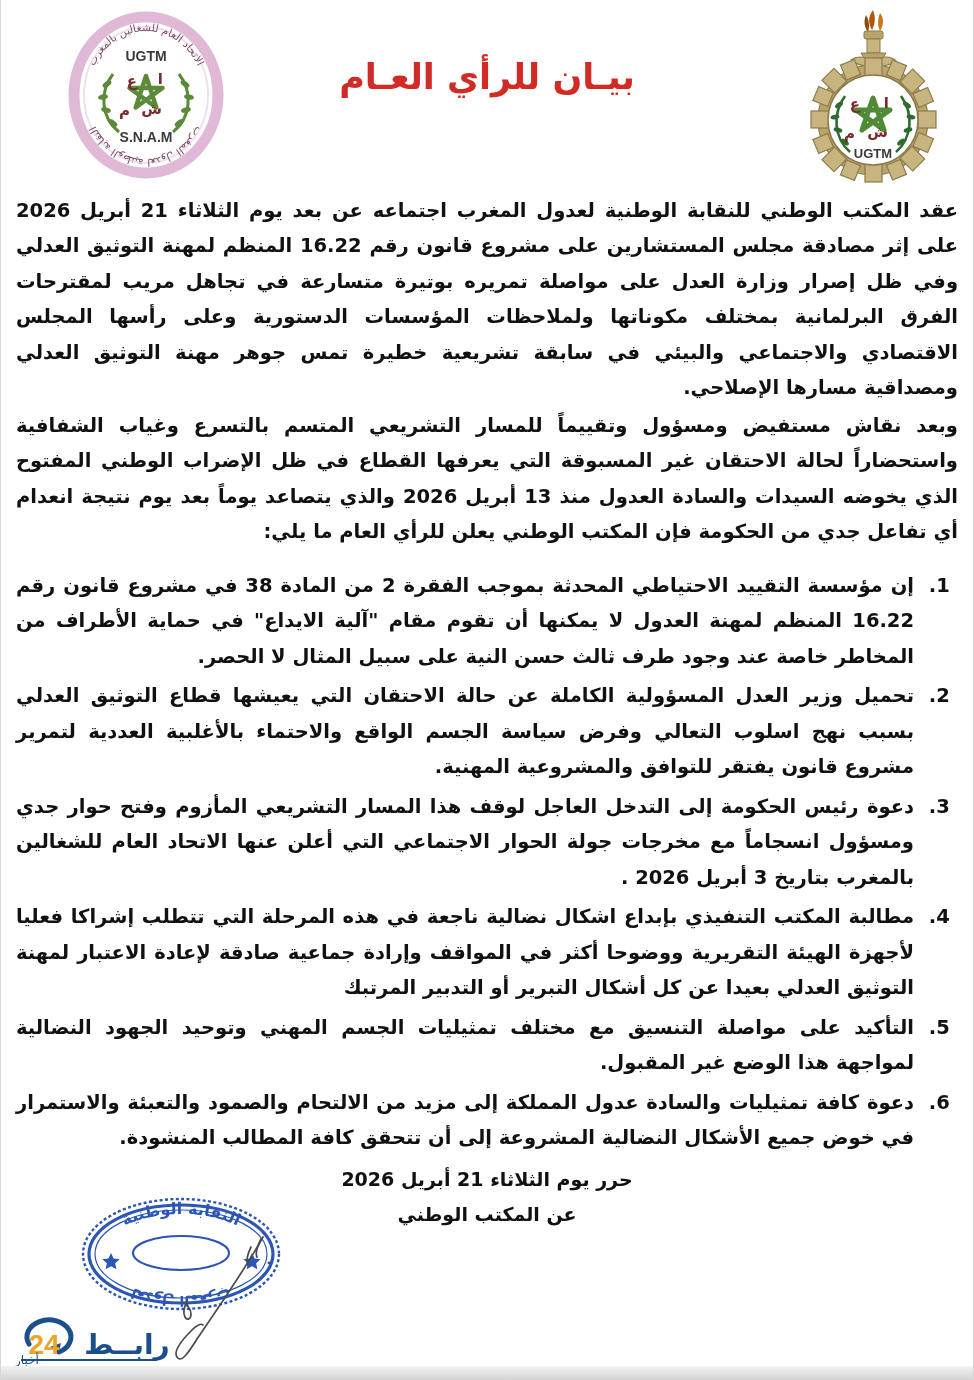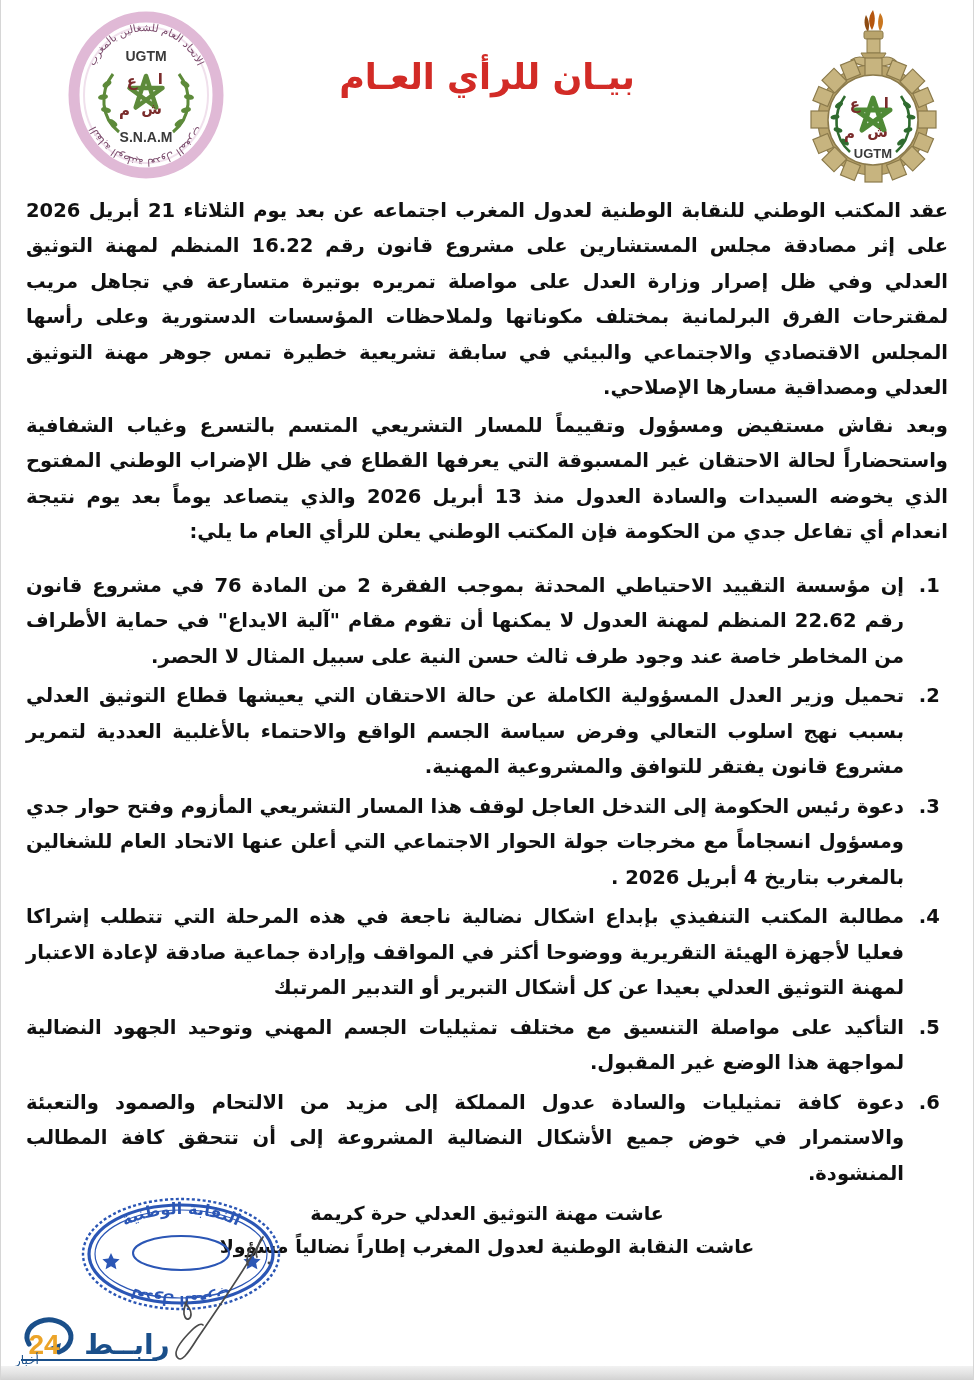--- a/index.html
+++ b/index.html
@@ -55,21 +55,21 @@
     font-size: 35px;
     font-weight: bold;
     letter-spacing: 0.5px;
     line-height: 1.2;
     direction: rtl;
   }
 
   
   .body-wrap {
     position: relative;
-    padding: 0 25px;
+    padding: 0 15px;
     direction: rtl;
     text-align: justify;
     color: #111111;
   }
   p.para {
     margin: 0 0 2px 0;
     font-size: 19.5px;
     font-weight: bold;
     line-height: 1.82;
     text-align: justify;
@@ -254,33 +254,33 @@
     </div>
   </div>
 
   <div class="body-wrap">
 
     <p class="para first">عقد المكتب الوطني للنقابة الوطنية لعدول المغرب اجتماعه عن بعد يوم الثلاثاء 21 أبريل 2026 على إثر مصادقة مجلس المستشارين على مشروع قانون رقم 16.22 المنظم لمهنة التوثيق العدلي وفي ظل إصرار وزارة العدل على مواصلة تمريره بوتيرة متسارعة في تجاهل مريب لمقترحات الفرق البرلمانية بمختلف مكوناتها ولملاحظات المؤسسات الدستورية وعلى رأسها المجلس الاقتصادي والاجتماعي والبيئي في سابقة تشريعية خطيرة تمس جوهر مهنة التوثيق العدلي ومصداقية مسارها الإصلاحي.</p>
 
     <p class="para">وبعد نقاش مستفيض ومسؤول وتقييماً للمسار التشريعي المتسم بالتسرع وغياب الشفافية واستحضاراً لحالة الاحتقان غير المسبوقة التي يعرفها القطاع في ظل الإضراب الوطني المفتوح الذي يخوضه السيدات والسادة العدول منذ 13 أبريل 2026 والذي يتصاعد يوماً بعد يوم نتيجة انعدام أي تفاعل جدي من الحكومة فإن المكتب الوطني يعلن للرأي العام ما يلي:</p>
 
     <ol class="claims">
-      <li>إن مؤسسة التقييد الاحتياطي المحدثة بموجب الفقرة 2 من المادة 76 في مشروع قانون رقم 22.62 المنظم لمهنة العدول لا يمكنها أن تقوم مقام "آلية الايداع" في حماية الأطراف من المخاطر خاصة عند وجود طرف ثالث حسن النية على سبيل المثال لا الحصر.</li>
+      <li>إن مؤسسة التقييد الاحتياطي المحدثة بموجب الفقرة 2 من المادة 38 في مشروع قانون رقم 16.22 المنظم لمهنة العدول لا يمكنها أن تقوم مقام "آلية الايداع" في حماية الأطراف من المخاطر خاصة عند وجود طرف ثالث حسن النية على سبيل المثال لا الحصر.</li>
       <li>تحميل وزير العدل المسؤولية الكاملة عن حالة الاحتقان التي يعيشها قطاع التوثيق العدلي بسبب نهج اسلوب التعالي وفرض سياسة الجسم الواقع والاحتماء بالأغلبية العددية لتمرير مشروع قانون يفتقر للتوافق والمشروعية المهنية.</li>
-      <li>دعوة رئيس الحكومة إلى التدخل العاجل لوقف هذا المسار التشريعي المأزوم وفتح حوار جدي ومسؤول انسجاماً مع مخرجات جولة الحوار الاجتماعي التي أعلن عنها الاتحاد العام للشغالين بالمغرب بتاريخ 4 أبريل 2026 .</li>
+      <li>دعوة رئيس الحكومة إلى التدخل العاجل لوقف هذا المسار التشريعي المأزوم وفتح حوار جدي ومسؤول انسجاماً مع مخرجات جولة الحوار الاجتماعي التي أعلن عنها الاتحاد العام للشغالين بالمغرب بتاريخ 3 أبريل 2026 .</li>
       <li>مطالبة المكتب التنفيذي بإبداع اشكال نضالية ناجعة في هذه المرحلة  التي تتطلب إشراكا فعليا لأجهزة الهيئة التقريرية ووضوحا أكثر في المواقف وإرادة جماعية صادقة لإعادة الاعتبار لمهنة التوثيق العدلي بعيدا عن كل أشكال التبرير أو التدبير المرتبك</li>
       <li>التأكيد على مواصلة التنسيق مع مختلف تمثيليات الجسم المهني وتوحيد الجهود النضالية لمواجهة هذا الوضع غير المقبول.</li>
       <li>دعوة كافة تمثيليات والسادة عدول المملكة إلى مزيد من الالتحام والصمود والتعبئة والاستمرار في خوض جميع الأشكال النضالية المشروعة إلى أن تتحقق كافة المطالب المنشودة.</li>
     </ol>
 
-    <div class="closing">
-      <div class="slogan">عاشت مهنة التوثيق العدلي حرة كريمة</div>
-      <div class="slogan">عاشت النقابة الوطنية لعدول المغرب إطاراً نضالياً مسؤولا</div>
+
+    <div class="sign-block">
+      <div class="line">حرر يوم الثلاثاء 21 أبريل 2026</div>
+      <div class="line">عن المكتب الوطني</div>
     </div>
-
   </div>
 
   <div class="stamp">
     <svg viewBox="0 0 205 118" width="205" height="118" aria-hidden="true">
       <ellipse cx="102" cy="59" rx="98" ry="55" fill="none" stroke="#2b56b5" stroke-width="2.4" stroke-dasharray="3 2.4"></ellipse>
       <ellipse cx="102" cy="59" rx="92" ry="49" fill="none" stroke="#2b56b5" stroke-width="3.2"></ellipse>
       <ellipse cx="102" cy="59" rx="86" ry="44" fill="none" stroke="#2b56b5" stroke-width="1.2"></ellipse>
       <ellipse cx="102" cy="58" rx="48" ry="17" fill="none" stroke="#2b56b5" stroke-width="2"></ellipse>
       <defs>
         <path id="stampTop" d="M 22,60 A 80,41 0 0 1 182,60"></path>

